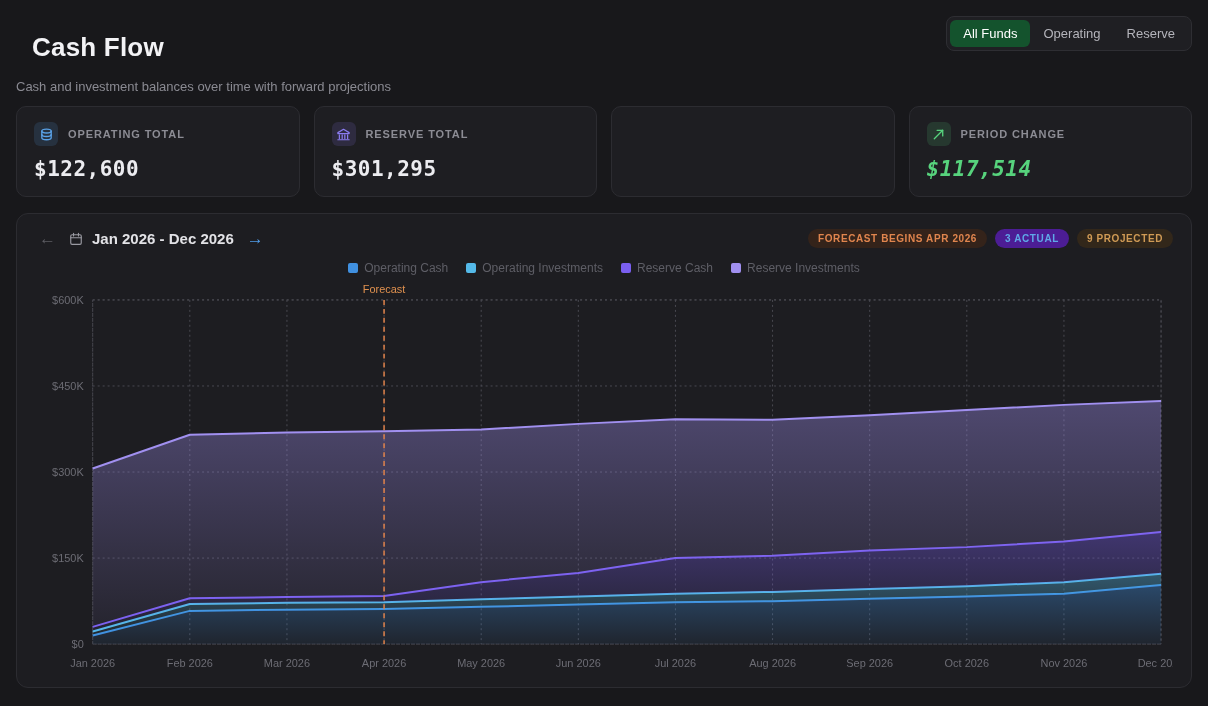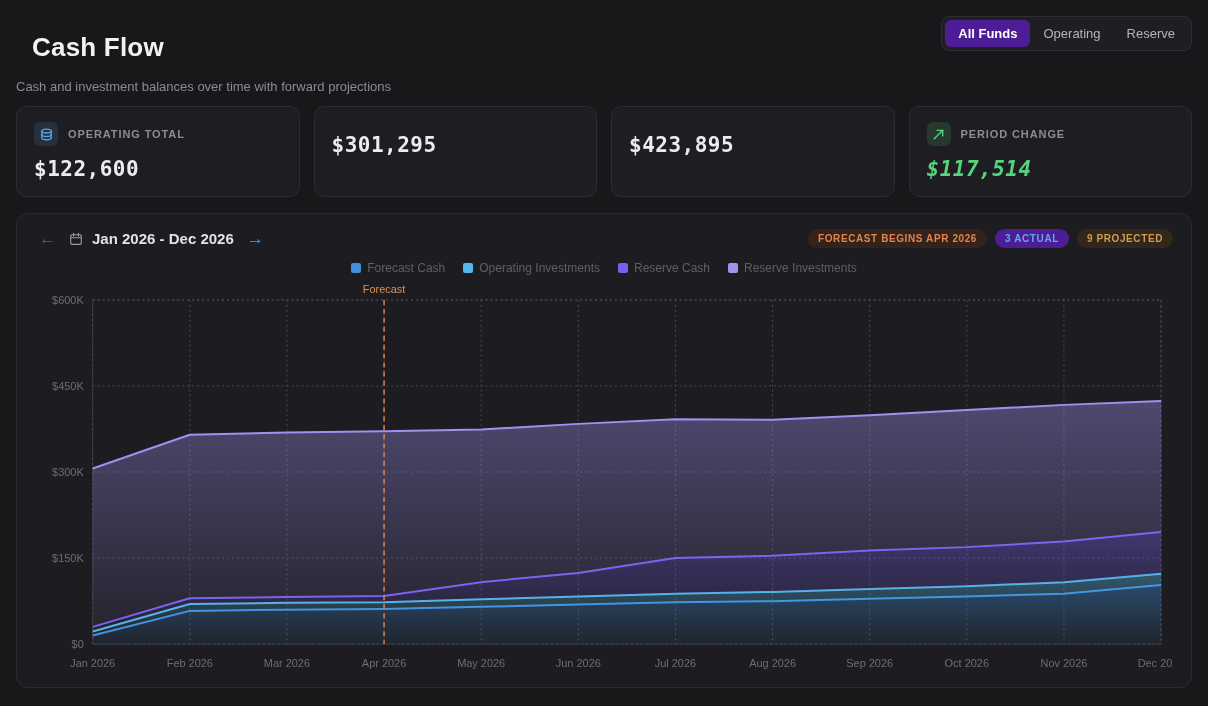--- a/index.html
+++ b/index.html
@@ -13,21 +13,21 @@
 
   
   .hdr { display:flex; justify-content:space-between; align-items:flex-start; padding:4px 4px 12px; }
   .hdr h1 { margin:16px; font-size:26px; font-weight:700; color:#f2f2f5; letter-spacing:.2px; }
   .subtitle { margin:6px 0 0; color:#8a8a92; font-size:13px; }
   .segmented { display:flex; align-items:center; background:#1f1f23; border:1px solid #2e2e33; border-radius:8px; padding:3px; }
   .segmented button {
     background:transparent; border:none; color:#b4b4bb; font-size:13px;
     padding:6px 13px; border-radius:6px; cursor:pointer; font-family:inherit; white-space:nowrap;
   }
-  .segmented button.active { background:#4c1d95; color:#ffffff;font-weight:bold; }
+  .segmented button.active { background:#14532d; color:#ffffff; }
 
   
   .stats { display:flex; gap:14px; margin:0 4px 16px; }
   .card { flex:1; background:#1e1e22; border:1px solid #2c2c31; border-radius:10px; padding:15px 17px; }
   .card-top { display:flex; align-items:center; gap:10px; }
   .icon-box { width:24px; height:24px; border-radius:6px; display:flex; align-items:center; justify-content:center; flex:0 0 auto; }
   .icon-box svg { display:block; }
   .card-label { font-size:11px; font-weight:700; letter-spacing:.9px; color:#8c8c94; }
   .card-value { margin-top:11px; font-family:"DejaVu Sans Mono", monospace; font-size:21px; font-weight:700; color:#ececf0; letter-spacing:.5px; }
 
@@ -75,25 +75,34 @@
             <path d="M3 4.3v7.2c0 1.2 2.2 2.1 5 2.1s5-.9 5-2.1V4.3"></path>
             <path d="M3 8c0 1.2 2.2 2.1 5 2.1S13 9.2 13 8"></path>
           </svg>
         </span>
         <span class="card-label">OPERATING TOTAL</span>
       </div>
       <div class="card-value" id="val-0">$122,600</div>
     </div>
 
     <div class="card">
+      <div class="card-top">
+        <span class="icon-box" id="icon-1" style="color: rgb(139, 124, 240); background: rgba(139, 124, 240, 0.15);">
+          <svg width="15" height="15" viewBox="0 0 16 16" fill="none" stroke="currentColor" stroke-width="1.3" stroke-linecap="round" stroke-linejoin="round">
+            <path d="M2 6l6-3.6L14 6v1H2z"></path>
+            <path d="M3.6 8.4v4M6.6 8.4v4M9.4 8.4v4M12.4 8.4v4"></path>
+            <path d="M2 13.6h12"></path>
+          </svg>
+        </span>
+        <span class="card-label">RESERVE TOTAL</span>
+      </div>
       <div class="card-value" id="val-1">$301,295</div>
     </div>
 
     <div class="card">
-      <div class="card-value" id="val-2">$423,895</div>
     </div>
 
     <div class="card">
       <div class="card-top">
         <span class="icon-box" id="icon-3" style="color: rgb(87, 211, 125); background: rgba(87, 211, 125, 0.15);">
           <svg width="15" height="15" viewBox="0 0 16 16" fill="none" stroke="currentColor" stroke-width="1.4" stroke-linecap="round" stroke-linejoin="round">
             <path d="M3.5 12.5L12.5 3.5"></path>
             <polyline points="6.5,3.5 12.5,3.5 12.5,9.5"></polyline>
           </svg>
         </span>
@@ -120,21 +129,21 @@
       <div class="badges">
         <span class="badge" id="badge-0" style="color: rgb(224, 133, 78); background: rgb(52, 35, 26);">FORECAST BEGINS APR 2026</span>
         <span class="badge" id="badge-1" style="color: rgb(95, 168, 232); background: #4c1d95;">3 ACTUAL</span>
         <span class="badge" id="badge-2" style="color: rgb(207, 154, 85); background: rgb(50, 39, 26);">9 PROJECTED</span>
       </div>
     </div>
 
     <div class="legend" id="legend">
         <span class="legend-item">
           <span class="swatch" style="background: rgb(64, 144, 224);"></span>
-          <span>Forecast Cash</span>
+          <span>Operating Cash</span>
         </span>
         <span class="legend-item">
           <span class="swatch" style="background: rgb(84, 185, 232);"></span>
           <span>Operating Investments</span>
         </span>
         <span class="legend-item">
           <span class="swatch" style="background: rgb(122, 95, 240);"></span>
           <span>Reserve Cash</span>
         </span>
         <span class="legend-item">

